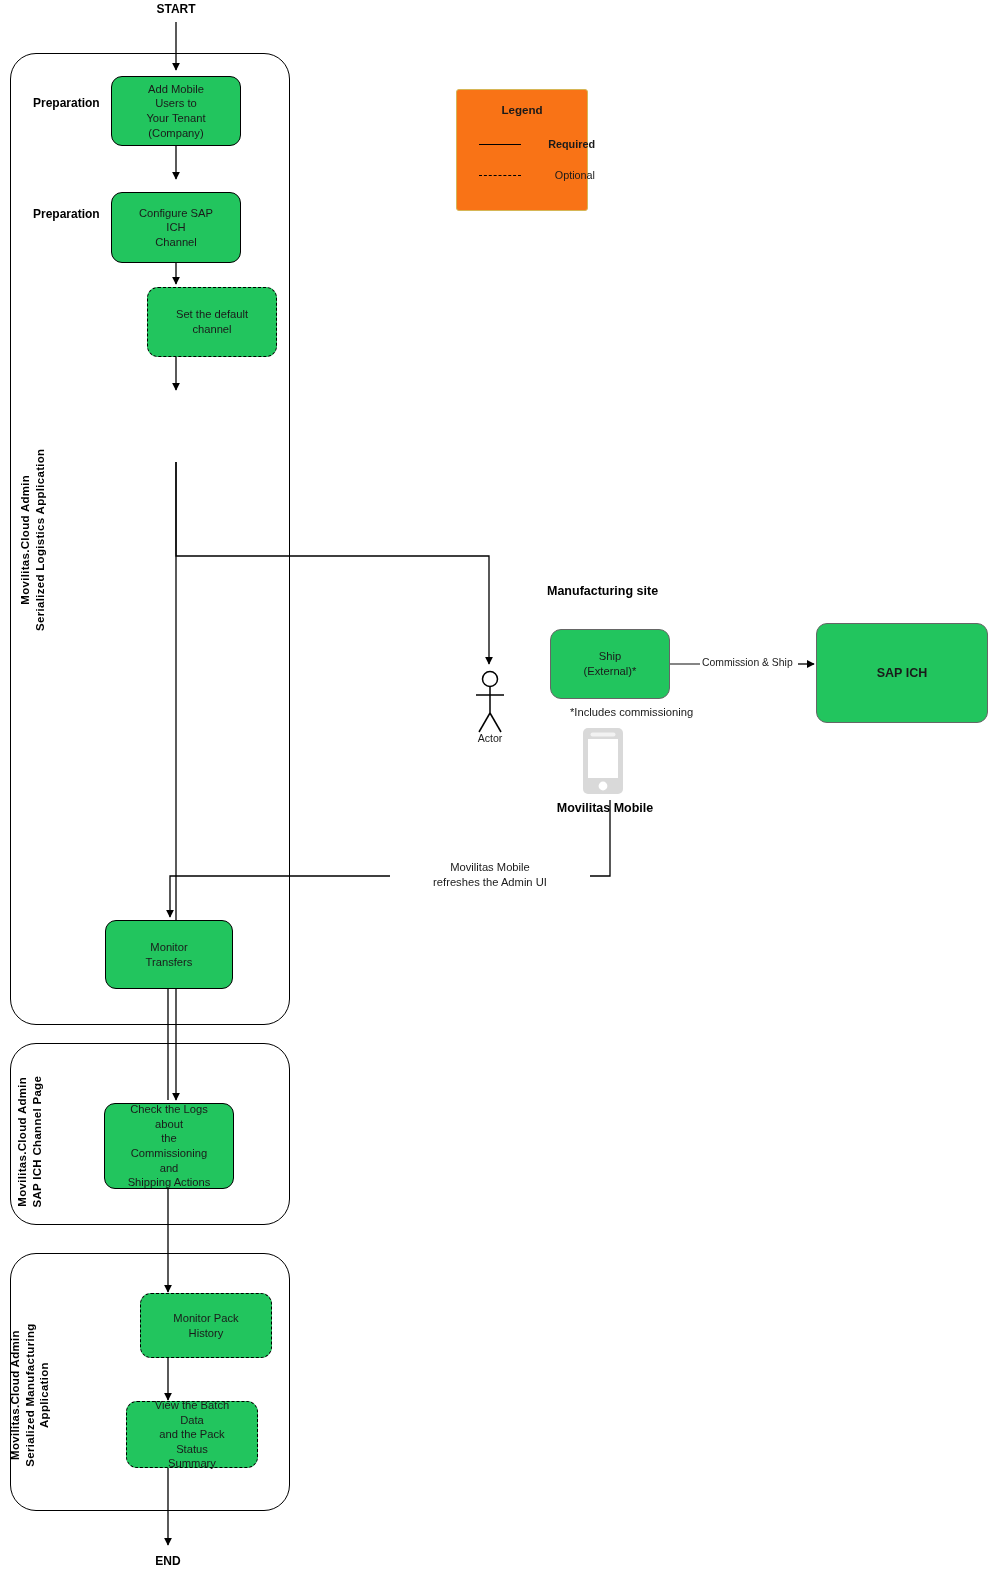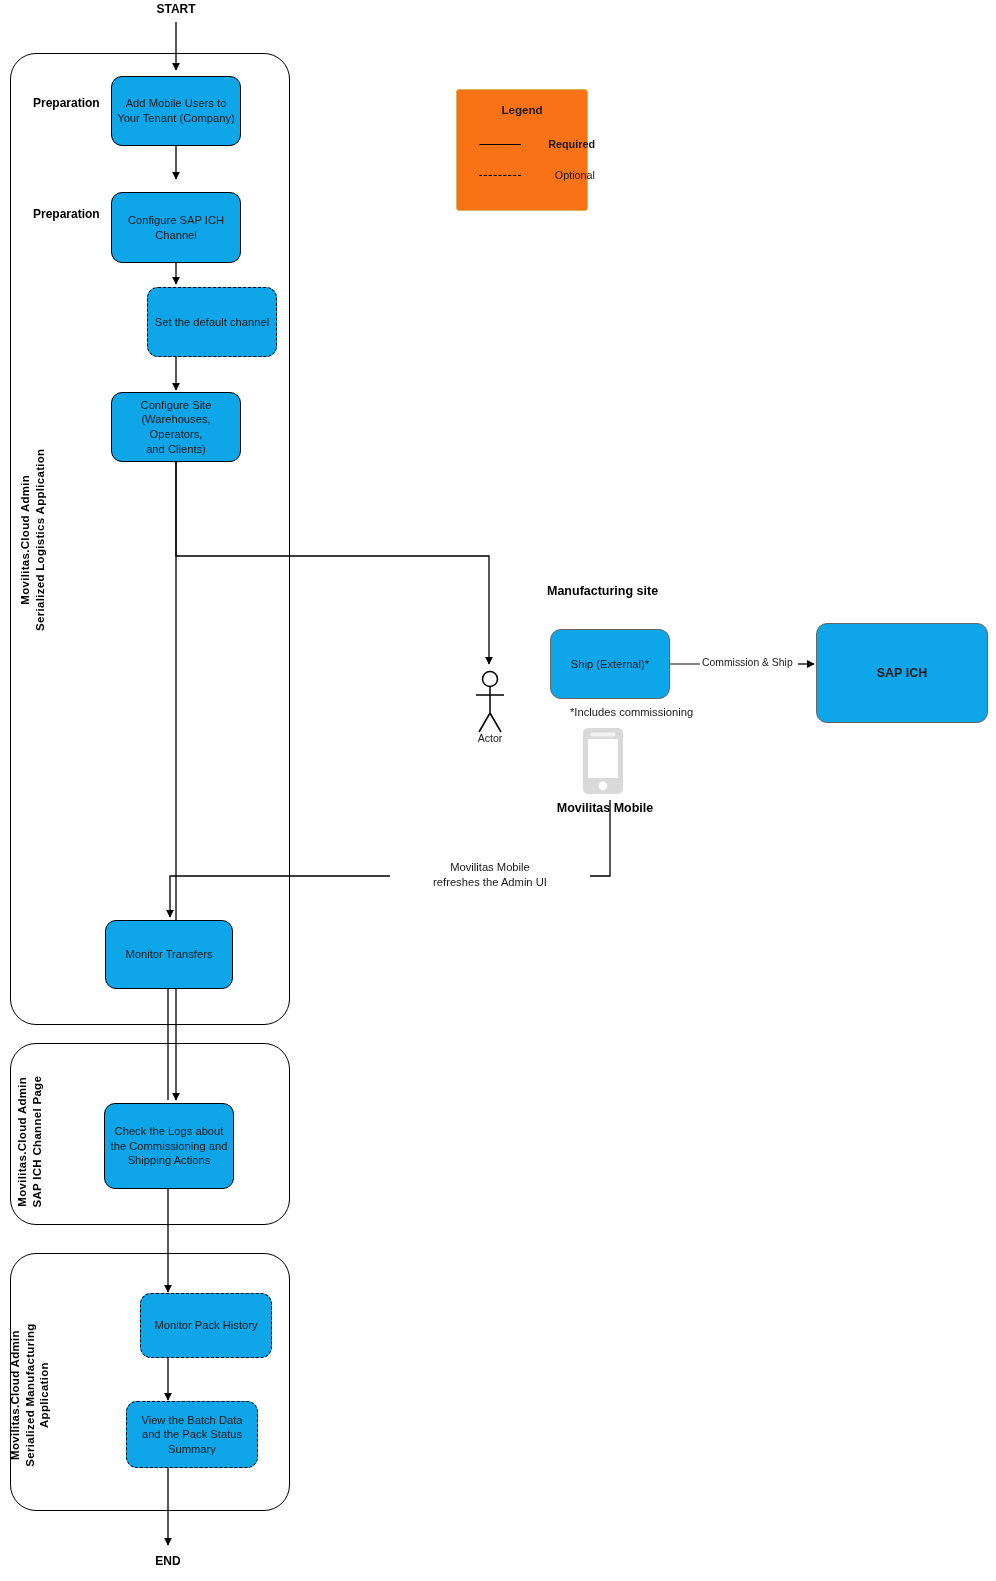--- a/index.html
+++ b/index.html
@@ -47,30 +47,30 @@
     transform-origin: center center;
     transform: rotate(-90deg);
   }
 
   
   .node {
     position: absolute;
     box-sizing: border-box;
     border: 1.3px solid #000000;
     border-radius: 11px;
-    background: #0ea5e9;
+    background: #22c55e;
     display: flex;
     align-items: center;
     justify-content: center;
     text-align: center;
     font-size: 11.2px;
     color: #1a1a1a;
     line-height: 1.30;
     white-space: pre-line;
-    padding: 2px 5px;
+    padding: 2px 20px;
   }
   .node.optional {
     border-style: dashed;
     border-width: 1.3px;
     margin-left: 36px;
   }
   .node.gray {
     border-color: #666666;
     border-width: 1.4px;
   }
@@ -219,24 +219,20 @@
   <div class="tag bold" style="left:33px; top:207px;">Preparation</div>
 
   <div class="node" style="left:111px; top:76px; width:130px; height:70px;">Add Mobile Users to
 Your Tenant (Company)</div>
 
   <div class="node" style="left:111px; top:180px; width:130px; height:71px;margin-top:12px;">Configure SAP ICH
 Channel</div>
 
   <div class="node optional" style="left:111px; top:287px; width:130px; height:70px;">Set the default channel</div>
 
-  <div class="node" style="left:111px; top:392px; width:130px; height:70px;">Configure Site
-(Warehouses,
-Operators,
-and Clients)</div>
 
   <div class="node" style="left:105px; top:920px; width:128px; height:69px;">Monitor Transfers</div>
 
   <div class="node" style="left:104px; top:1103px; width:130px; height:86px;">Check the Logs about
 the Commissioning and
 Shipping Actions</div>
 
   <div class="node optional" style="left:104px; top:1293px; width:132px; height:65px;">Monitor Pack History</div>
 
   <div class="node optional" style="left:90px; top:1401px; width:132px; height:67px;">View the Batch Data

